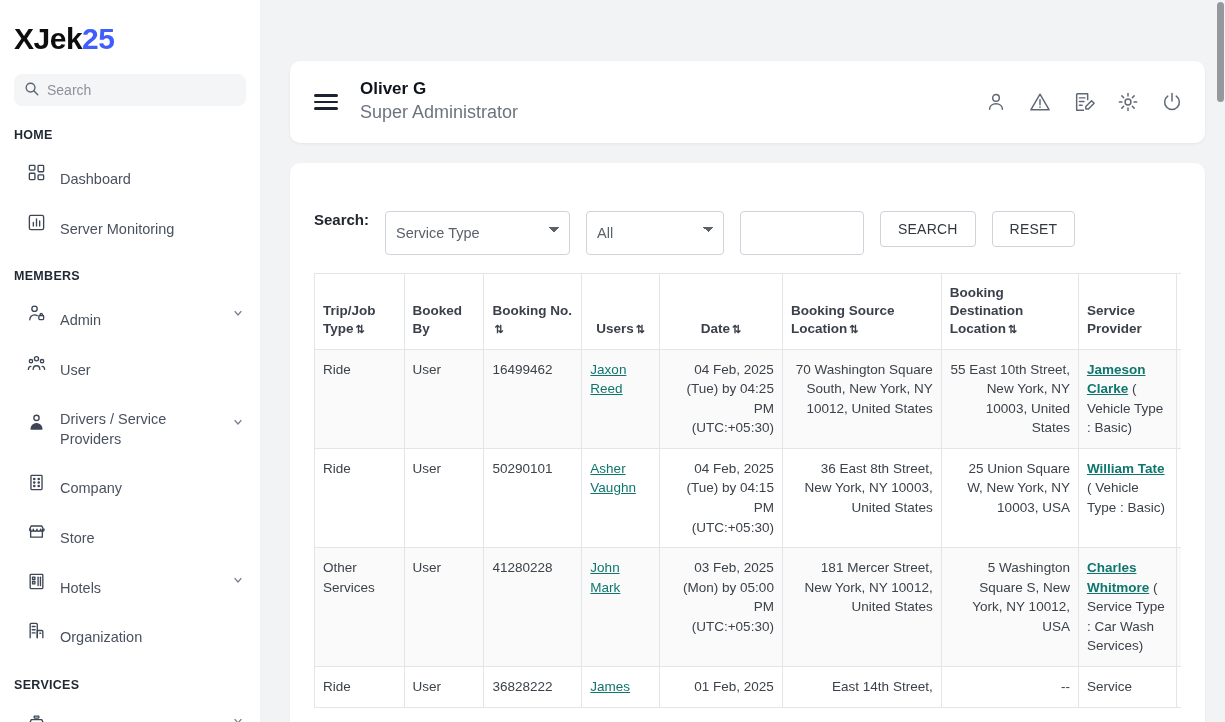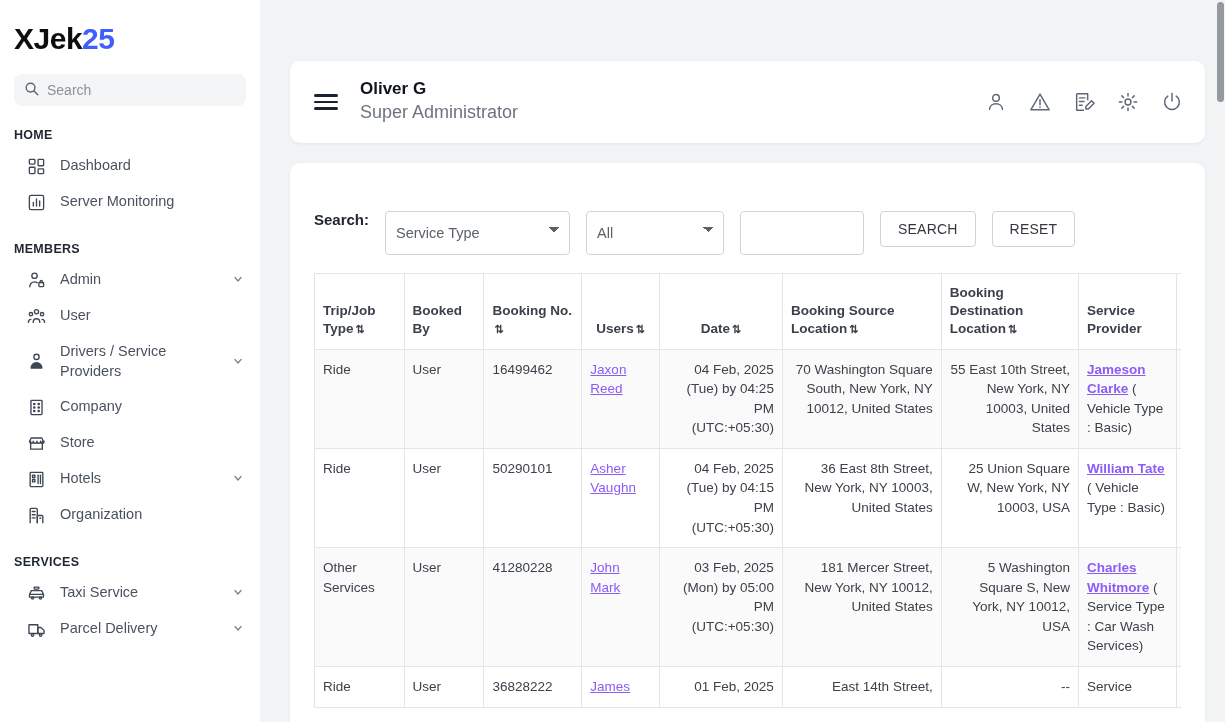--- a/index.html
+++ b/index.html
@@ -48,21 +48,21 @@
     padding: 22px 0 6px 14px;
   }
   .nav-item {
     display: flex; align-items: center;
     padding: 8px 16px 8px 26px;
     color: #4a5260; font-size: 14.5px;
     cursor: pointer; gap: 14px;
     min-height: 36px;
   }
   .nav-ico { flex: 0 0 20px; height: 20px; display: flex; align-items: center; justify-content: center; }
-  .nav-label { flex: 1 1 auto; line-height: 1.35; }
+  .nav-label { flex: 1 1 auto; line-height: 1.35; margin-top: 14px; }
   .chev { flex: 0 0 12px; color: #77808e; }
 
   
   #main {
     flex: 1 1 auto; height: 722px;
     position: relative;
     overflow: hidden;
     padding: 14px 20px 0 30px;
     margin-top: 47px;
   }
@@ -141,21 +141,21 @@
     text-align: center; vertical-align: bottom;
     background: #fff; height: 73px; line-height: 1.35;
   }
   table.grid th.lft { text-align: left; }
   table.grid td {
     color: #3c424a; text-align: right; line-height: 1.45;
   }
   table.grid td.lft { text-align: left; }
   tr.alt td { background: #fafafa; }
   .sort { display: inline-block; margin-left: 2px; font-size: 11px; }
-  a.lnk { color: #8b5cf6; text-decoration: underline; cursor: pointer; }
+  a.lnk { color: #0f766e; text-decoration: underline; cursor: pointer; }
   a.lnk.bold { font-weight: 700; }
   .svc-note { color: #3c424a; }
 
   
   col.c0 { width: 75px; } col.c1 { width: 67px; } col.c2 { width: 82px; }
   col.c3 { width: 65px; } col.c4 { width: 103px; } col.c5 { width: 133px; }
   col.c6 { width: 115px; } col.c7 { width: 82px; } col.c8 { width: 140px; }
 
   
   #vscroll {

